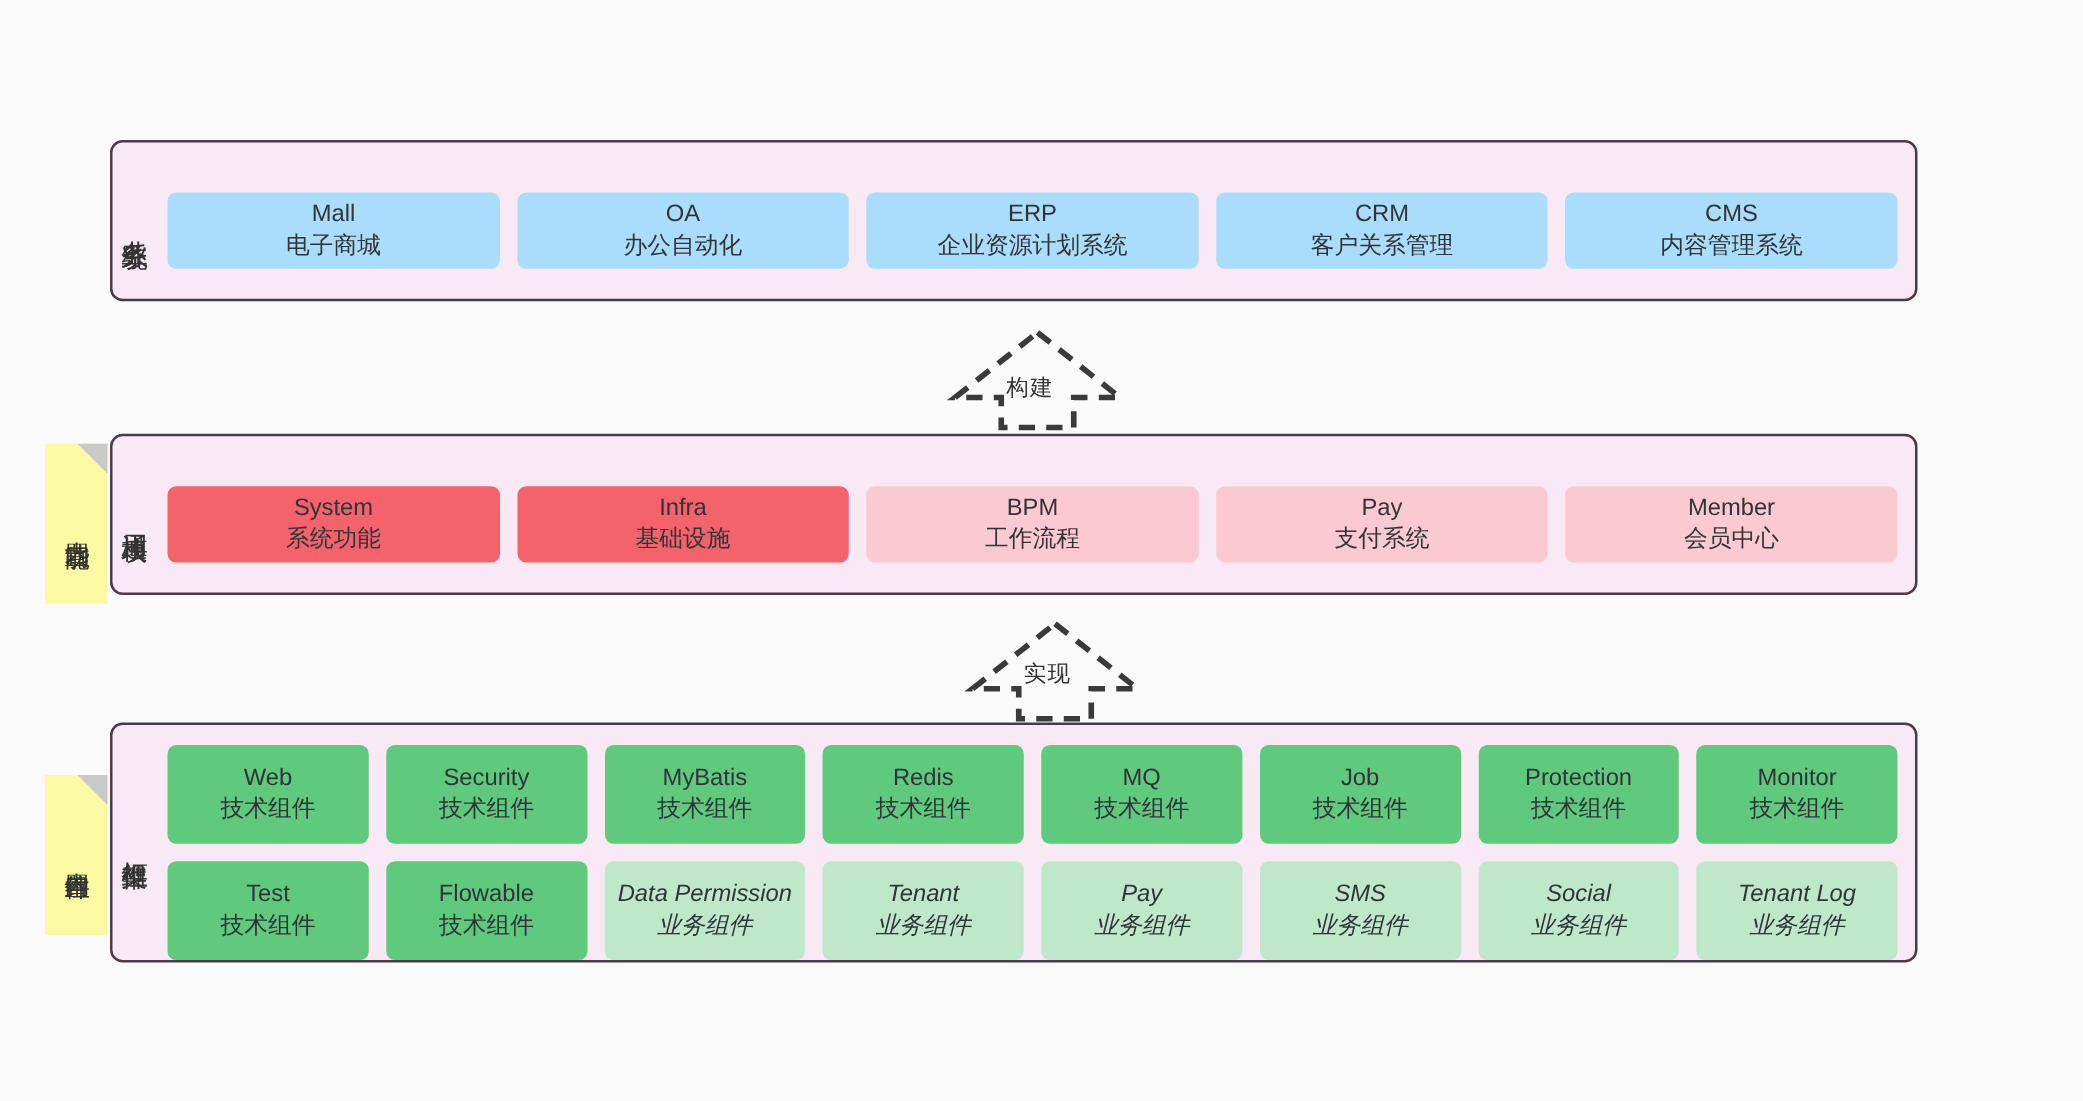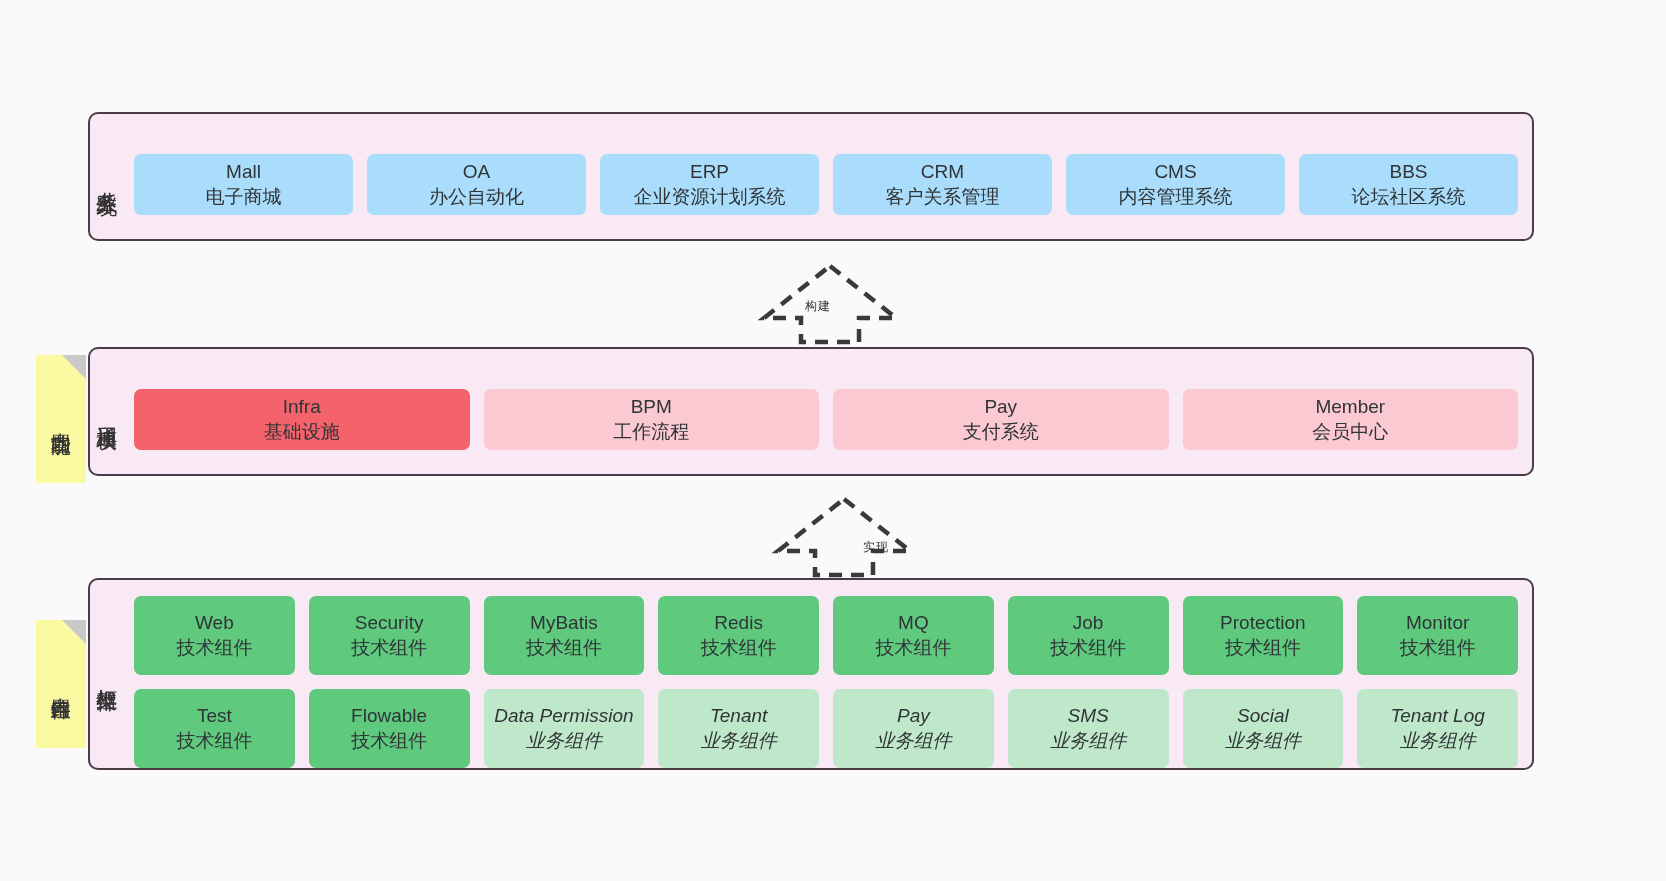--- a/index.html
+++ b/index.html
@@ -112,21 +112,21 @@
   }
 
   
   .arrow {
     position: absolute;
     z-index: 2;
   }
   .arrow svg { display: block; overflow: visible; }
   .arrow-label {
     position: absolute;
-    font-size: 12px;
+    font-size: 18px;
     color: #333;
     background: transparent;
     white-space: nowrap;
     letter-spacing: 1px;
   }
 </style>
 </head>
 <body>
 
 <div id="canvas">
@@ -147,24 +147,20 @@
           <span class="en">ERP</span>
           <span class="cn">企业资源计划系统</span>
         </div>
         <div class="card c-blue">
           <span class="en">CRM</span>
           <span class="cn">客户关系管理</span>
         </div>
         <div class="card c-blue">
           <span class="en">CMS</span>
           <span class="cn">内容管理系统</span>
-        </div>
-        <div class="card c-blue">
-          <span class="en">BBS</span>
-          <span class="cn">论坛社区系统</span>
         </div>
       </div>
     </div>
   </div>
 
   <div class="arrow" style="left:755px; top:262px; width:150px; height:84px;">
     <svg width="150" height="84" viewBox="0 0 150 84">
       <path d="M 75 4 L 141 56 L 104 56 L 104 80 L 46 80 L 46 56 L 9 56 Z" fill="none" stroke="#3a3a3a" stroke-width="4.5" stroke-dasharray="13,9" stroke-linecap="butt" stroke-linejoin="miter"></path>
     </svg>
     <div class="arrow-label" style="left:50px; top:36px;">构建</div>
@@ -172,20 +168,24 @@
 
   <div class="note" id="note-modules" style="left:36px; top:355px; width:50px; height:128px;">
     <span class="note-text">内置功能</span>
   </div>
 
   <div class="layer" id="layer-modules" style="left:88px; top:347px; width:1446px; height:129px;">
     <div class="layer-title">通用模块</div>
     <div class="layer-body">
       <div class="row">
         <div class="card c-red">
+          <span class="en">System</span>
+          <span class="cn">系统功能</span>
+        </div>
+        <div class="card c-red">
           <span class="en">Infra</span>
           <span class="cn">基础设施</span>
         </div>
         <div class="card c-pink">
           <span class="en">BPM</span>
           <span class="cn">工作流程</span>
         </div>
         <div class="card c-pink">
           <span class="en">Pay</span>
           <span class="cn">支付系统</span>
@@ -195,21 +195,21 @@
           <span class="cn">会员中心</span>
         </div>
       </div>
     </div>
   </div>
 
   <div class="arrow" style="left:769px; top:495px; width:150px; height:84px;">
     <svg width="150" height="84" viewBox="0 0 150 84">
       <path d="M 75 4 L 141 56 L 104 56 L 104 80 L 46 80 L 46 56 L 9 56 Z" fill="none" stroke="#3a3a3a" stroke-width="4.5" stroke-dasharray="13,9" stroke-linecap="butt" stroke-linejoin="miter"></path>
     </svg>
-    <div class="arrow-label" style="left:50px; top:44px;margin-left:44px;">实现</div>
+    <div class="arrow-label" style="left:50px; top:32px;">实现</div>
   </div>
 
   <div class="note" id="note-framework" style="left:36px; top:620px; width:50px; height:128px;">
     <span class="note-text">内置组件</span>
   </div>
 
   <div class="layer" id="layer-framework" style="left:88px; top:578px; width:1446px; height:192px;">
     <div class="layer-title">框架组件</div>
     <div class="layer-body">
 

